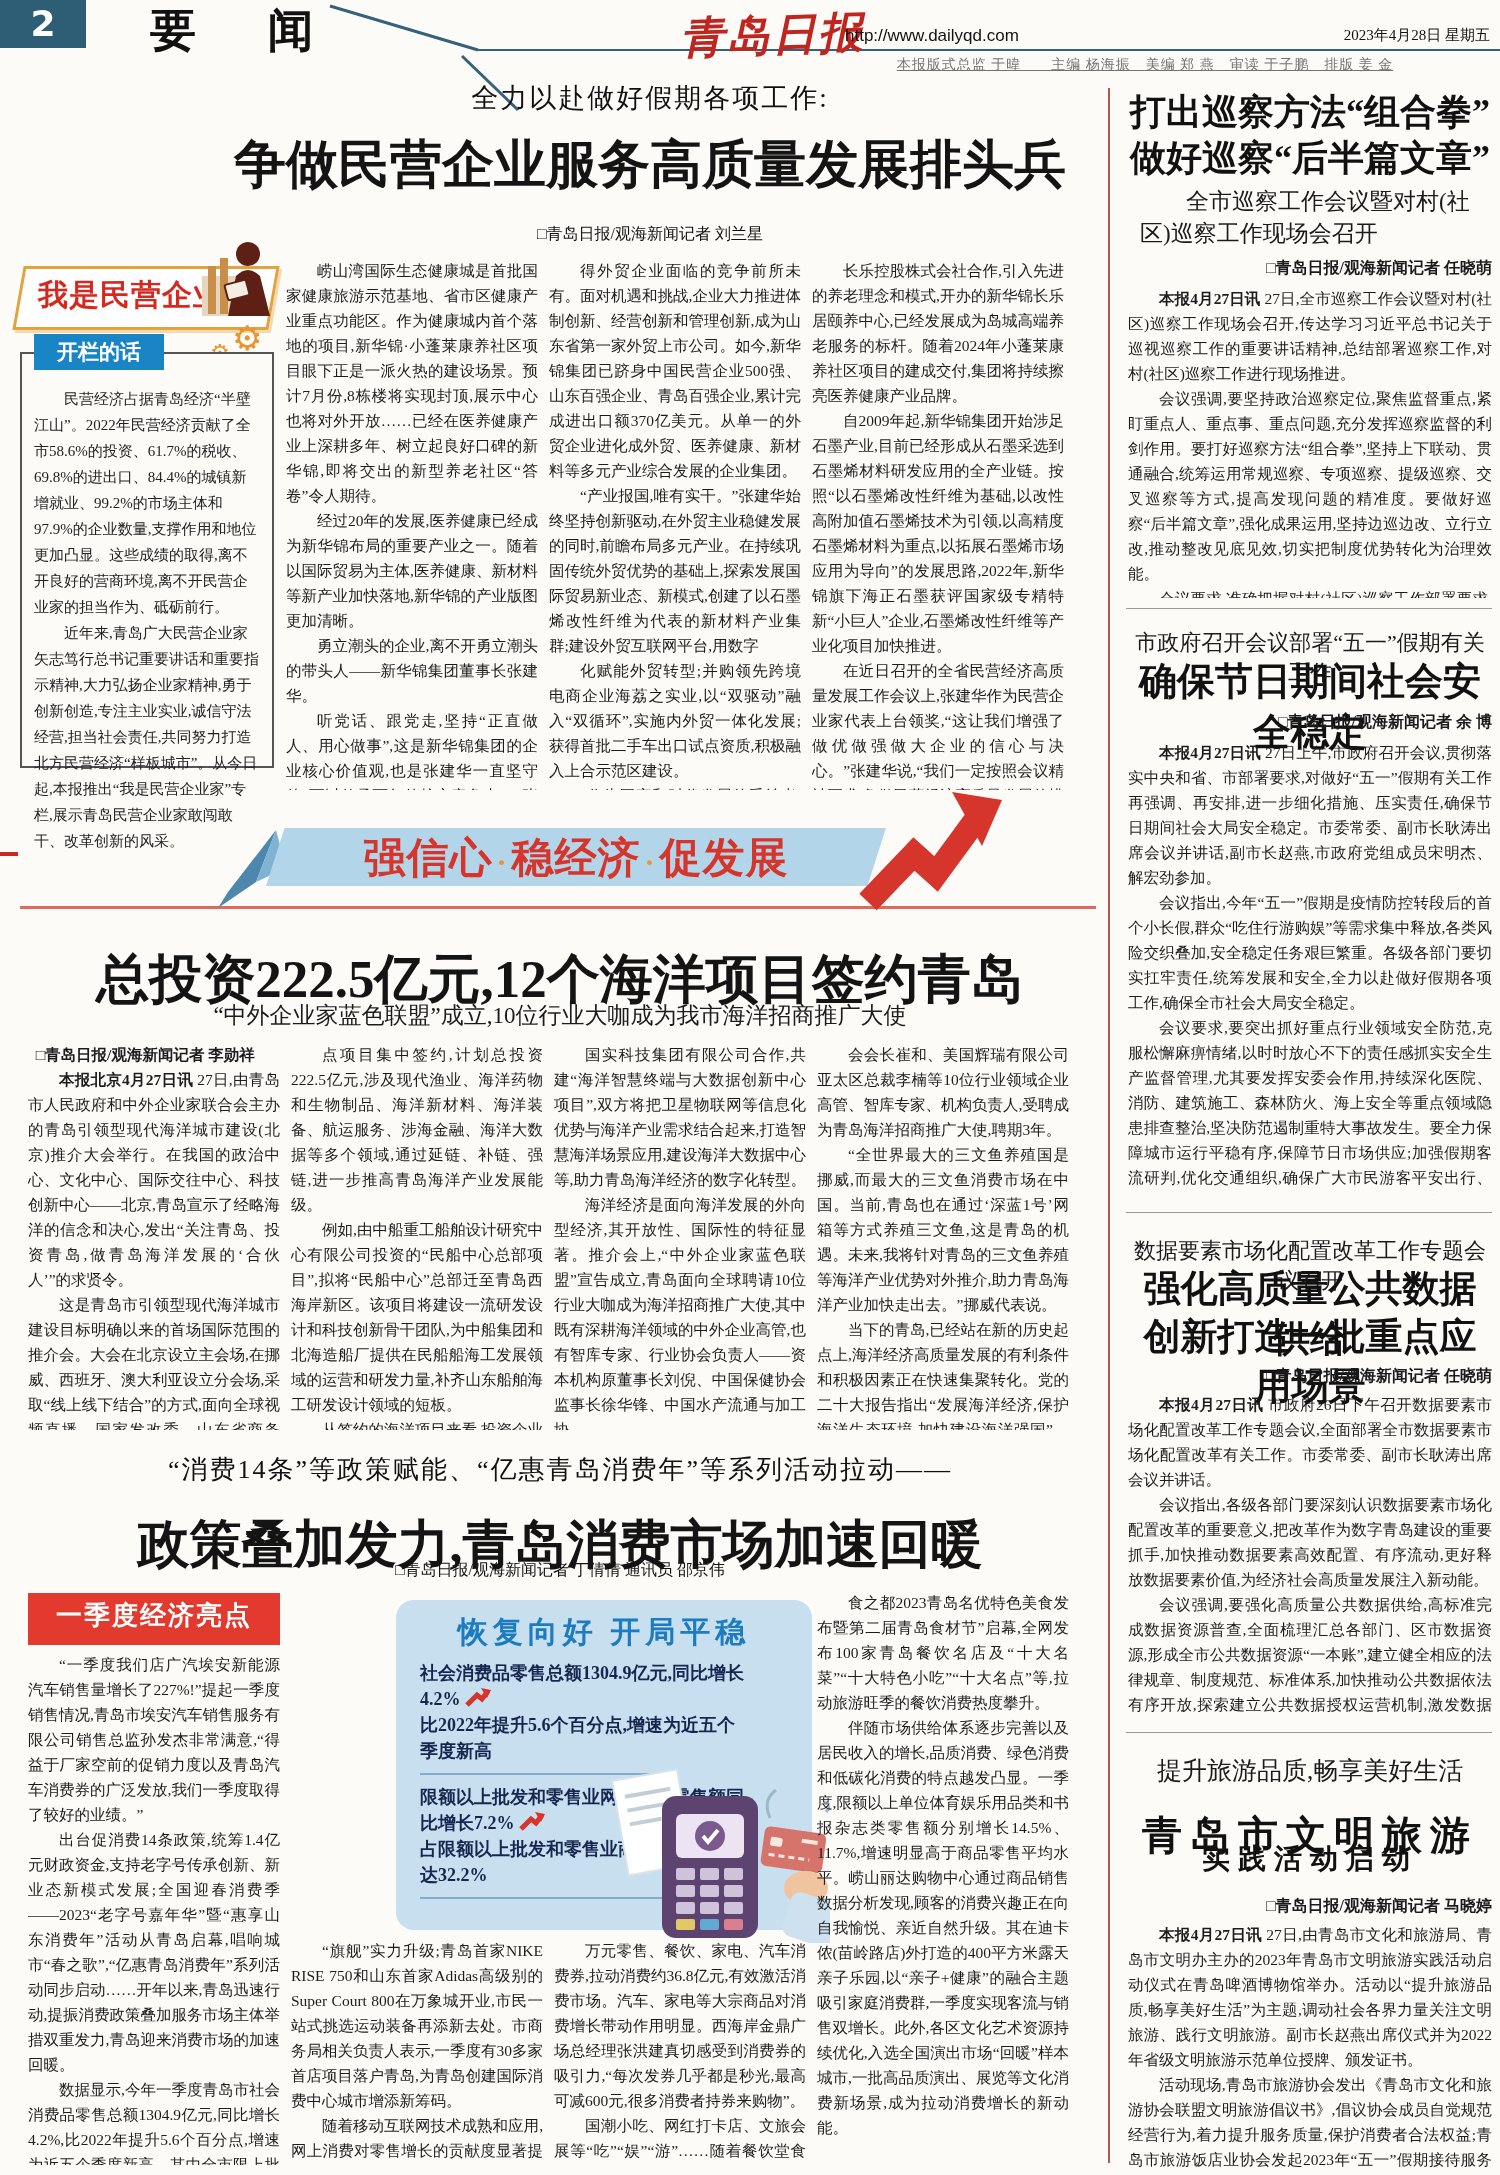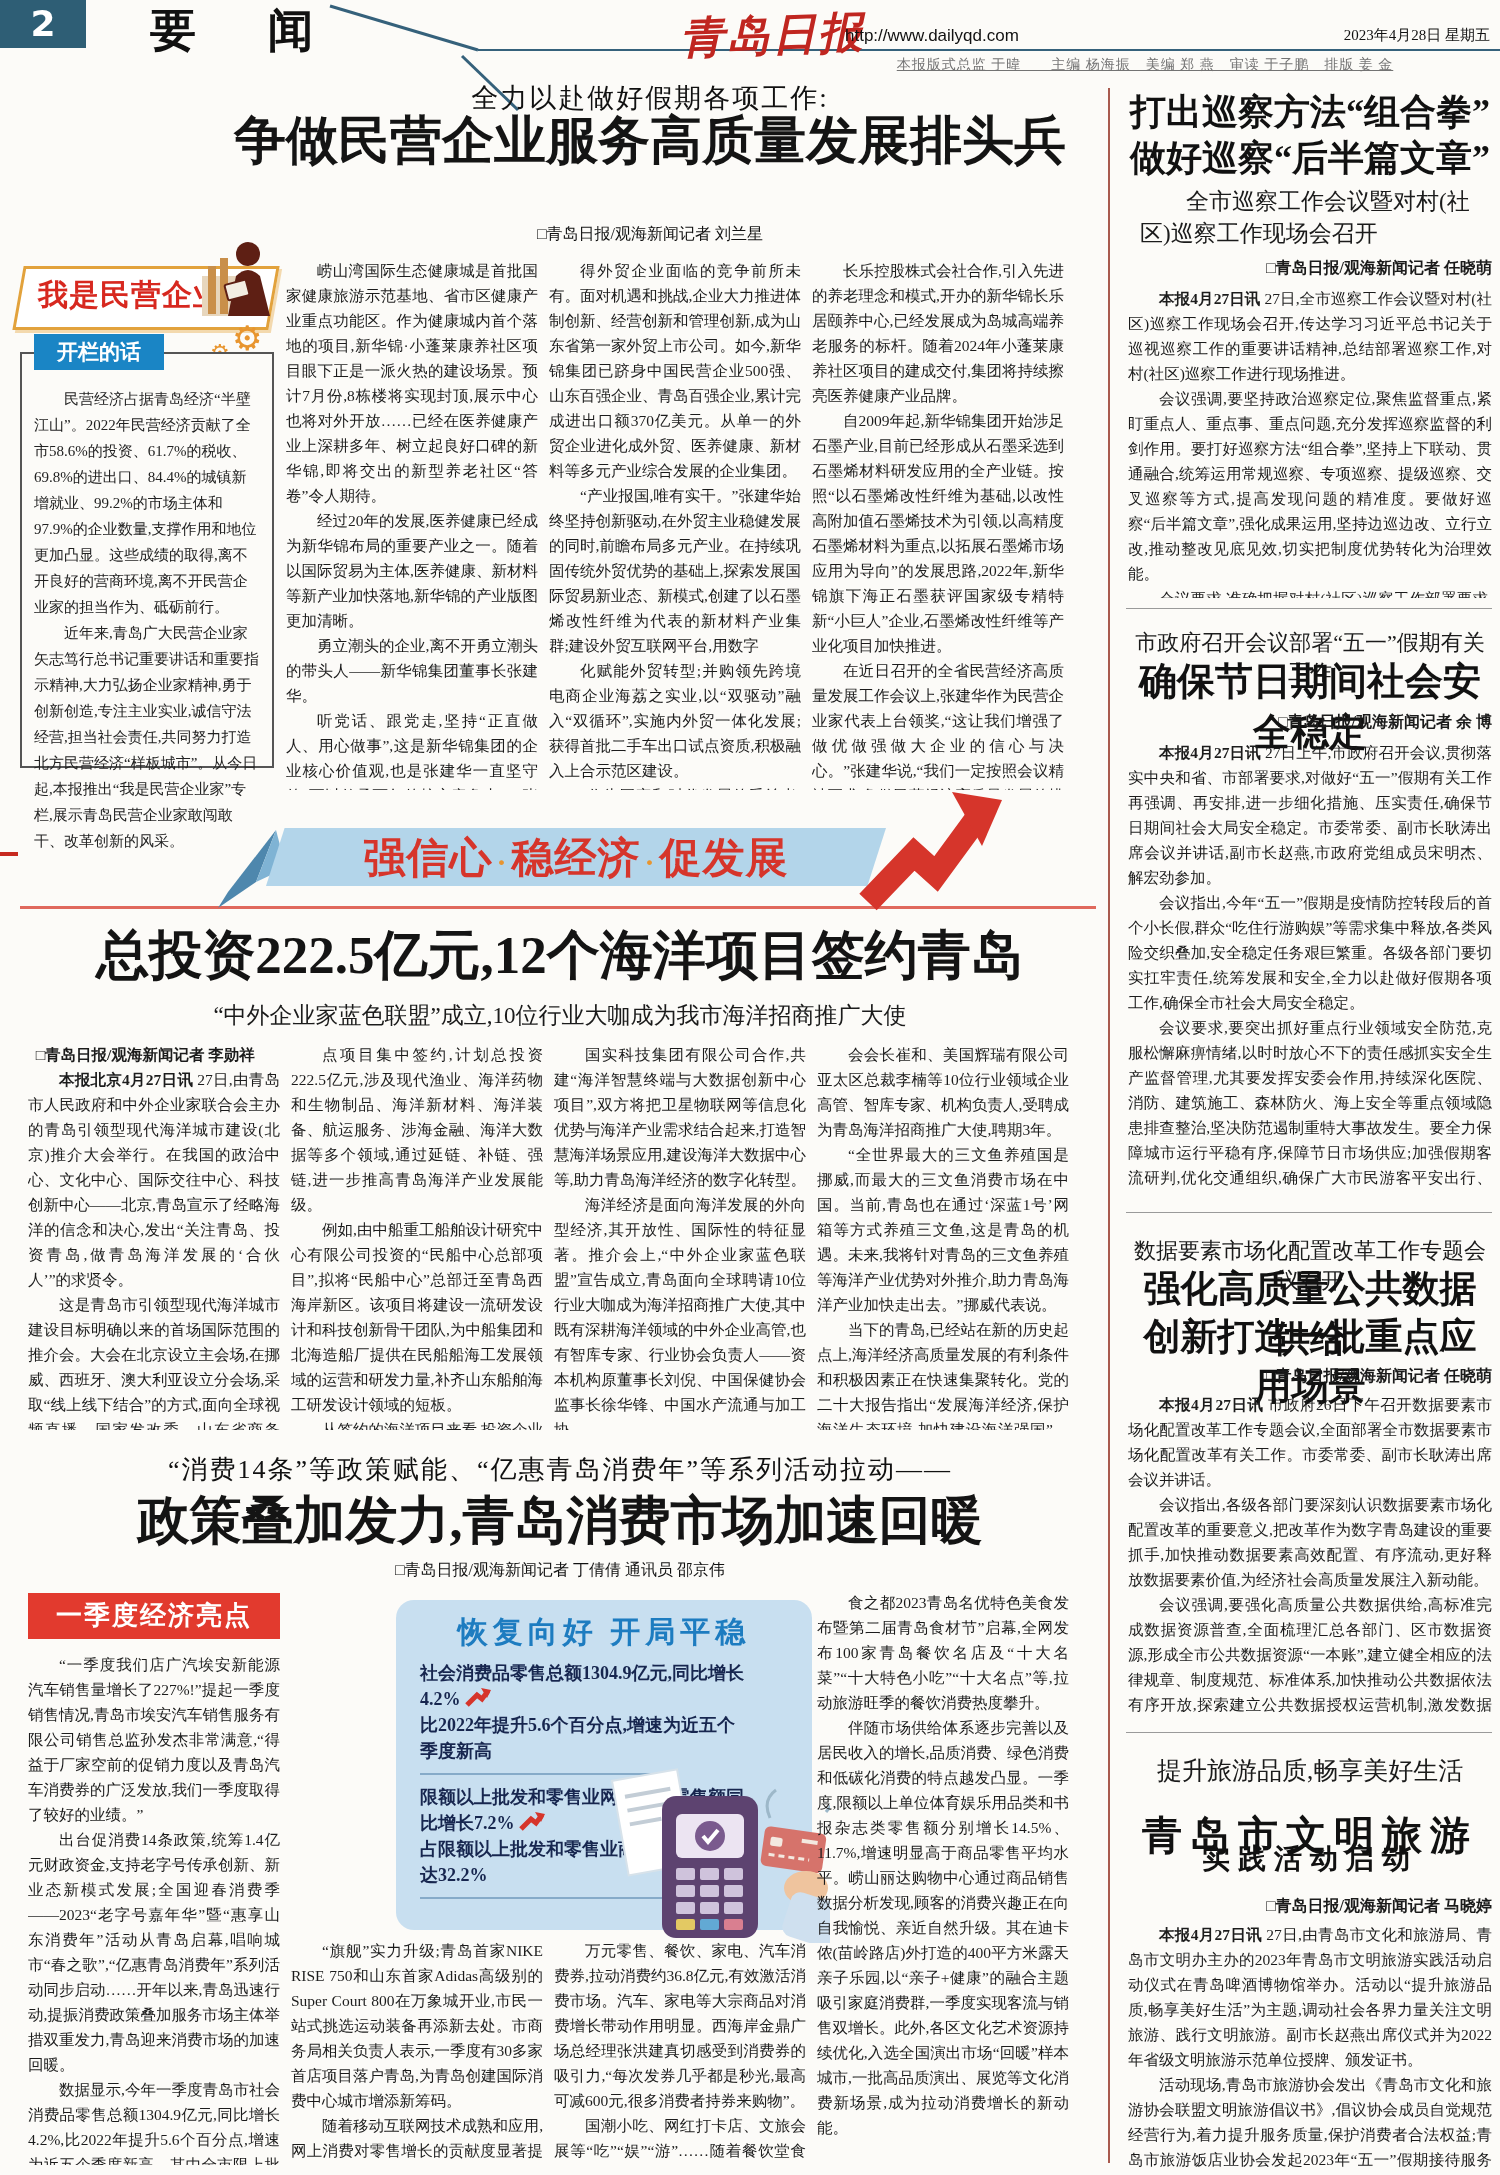--- a/index.html
+++ b/index.html
@@ -18,42 +18,42 @@
   
   .vrule{left:1108px;top:88px;width:2px;height:2075px;background:#a85a4e;}
   .hrule-sb{left:1126px;width:366px;height:1px;background:#9a9a9a;}
   .red-rule{left:20px;top:906px;width:1076px;height:3px;background:#e0695d;}
   .red-dash{left:0;top:852px;width:18px;height:4px;background:#c72a20;}
   
   .col{position:absolute;width:252px;overflow:hidden;text-align:justify;}
   .col p, .sb-body p{margin:0;text-indent:2em;font-size:15.5px;line-height:25px;color:#1c1c1c;}
   .col p.byl, .sb-body p.byl{font-weight:bold;text-indent:0.5em;}
   .kicker{text-align:center;font-size:27px;color:#111;letter-spacing:2px;}
-  .headline{text-align:center;font-weight:900;color:#141414;}
+  .headline{text-align:center;font-weight:900;color:#141414;margin-top:24px;}
   .byline{text-align:center;font-size:16px;color:#111;}
   
   .fbox-title{left:18px;top:266px;width:250px;height:58px;border:3px solid #e2a23c;background:#fff;
               transform:skewX(-10deg);box-shadow:3px 3px 0 #f3d9ae;}
   .fbox-title span{display:block;transform:skewX(10deg);text-align:center;line-height:52px;font-size:30px;
               font-weight:900;color:#d7281f;letter-spacing:1px;}
   .gear1{left:232px;top:318px;font-size:34px;color:#e8952f;}
   .gear2{left:210px;top:340px;font-size:22px;color:#e8952f;}
   .fbox{left:20px;top:352px;width:250px;height:412px;border:2px solid #555;background:#fcfbf8;}
   .fbox-label{left:34px;top:334px;width:130px;height:36px;background:#1a85c5;color:#fff;text-align:center;
               line-height:36px;font-size:21px;font-weight:bold;font-family:"Liberation Sans",sans-serif;}
   .fbox-text{padding:32px 12px 8px 12px;}
   .fbox-text p{margin:0;text-indent:2em;font-size:15px;line-height:26px;color:#222;}
   
   .banner-band{left:266px;top:828px;width:620px;height:58px;background:#b3d5ea;
                clip-path:polygon(3% 0,100% 0,97% 100%,0 100%);}
   .banner-text{left:296px;top:830px;width:560px;text-align:center;font-size:42px;font-weight:900;color:#d6352b;
                letter-spacing:1px;}
   .banner-text .dot{color:#e8952f;font-size:30px;vertical-align:middle;padding:0 4px;}
   
-  .hl-label{left:28px;top:1593px;width:252px;height:46px;background:#e23a2e;color:#fff;text-align:center;
+  .hl-label{left:28px;top:1593px;width:252px;height:52px;background:#e23a2e;color:#fff;text-align:center;
             line-height:46px;font-size:26px;font-weight:900;letter-spacing:2px;}
   .info-panel{left:396px;top:1600px;width:416px;height:330px;background:#c8dff0;border-radius:18px;}
   .info-title{left:396px;top:1612px;width:416px;text-align:center;font-size:30px;font-weight:900;
               color:#1d7cc0;letter-spacing:5px;}
   .stats{position:absolute;left:420px;top:1660px;width:330px;}
   .stat .t{font-size:18px;font-weight:800;color:#17264f;line-height:26px;}
   .stat .s{font-size:18px;font-weight:800;color:#17264f;line-height:26px;}
   .stat-sep{width:250px;height:2px;background:#86abc9;margin:9px 0;}
   .up-arrow{display:inline-block;vertical-align:-3px;margin-left:4px;}
   .pos-illo{left:600px;top:1768px;}

